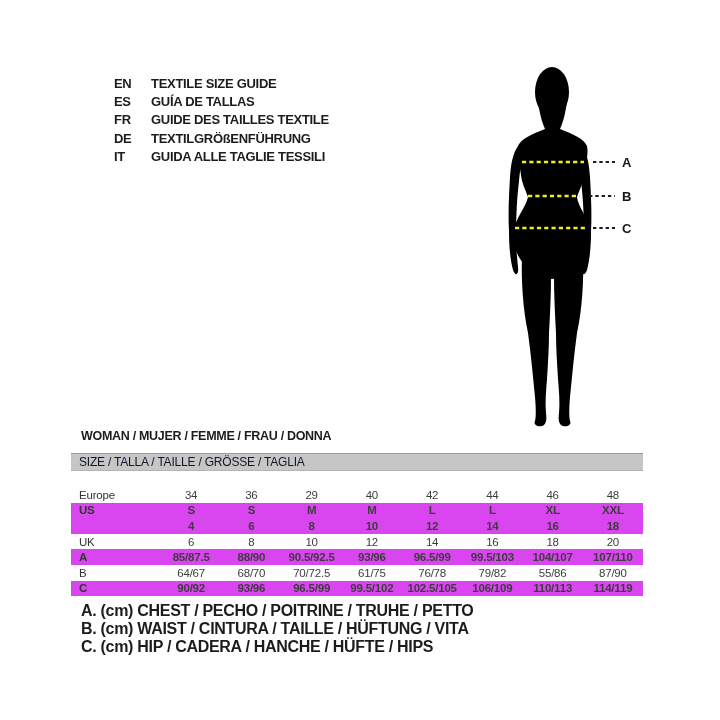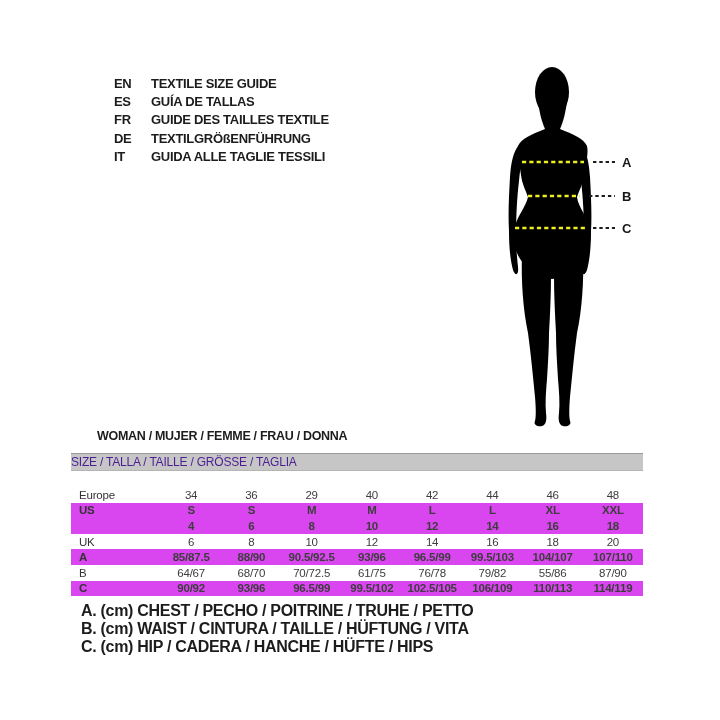--- a/index.html
+++ b/index.html
@@ -13,28 +13,28 @@
   .lang-block{position:absolute;left:82px;top:74px;margin-left:32px;}
   .lang-row{display:flex;height:18.4px;align-items:center;font-weight:bold;
             font-size:13px;letter-spacing:-0.3px;white-space:nowrap;}
   .lang-code{width:37px;flex:0 0 37px;}
 
   
   .figure{position:absolute;left:502px;top:65px;width:150px;height:364px;}
   .figure text{font-family:"Liberation Sans",sans-serif;}
 
   
-  .gender-heading{position:absolute;left:97px;top:429px;font-weight:bold;
+  .gender-heading{position:absolute;left:81px;top:429px;font-weight:bold;
                   font-size:12.5px;letter-spacing:-0.3px;white-space:nowrap;}
 
   
   .size-table{position:absolute;left:71px;top:453px;width:572px;}
   .table-header{height:16px;line-height:16px;background:#c6c6c6;
                 border-top:1px solid #9b9b9b;border-bottom:1px solid #b4b4b4;
-                padding-left:0;font-size:12px;color:#4c1d95;
+                padding-left:8px;font-size:12px;color:#0f172a;
                 letter-spacing:-0.2px;white-space:nowrap;}
   table.size-grid{border-collapse:collapse;width:100%;table-layout:fixed;margin-top:16px;}
   table.size-grid td{font-size:11.5px;height:15.6px;padding:0;text-align:center;
                      color:#3d3d3d;letter-spacing:-0.2px;white-space:nowrap;}
   table.size-grid td.row-label{text-align:left;padding-left:8px;color:#343434;}
   table.size-grid col.label-col{width:90px;}
   tr.shaded{background:#d946ef;font-weight:bold;}
 
   
   .legend{position:absolute;left:81px;top:602px;}

